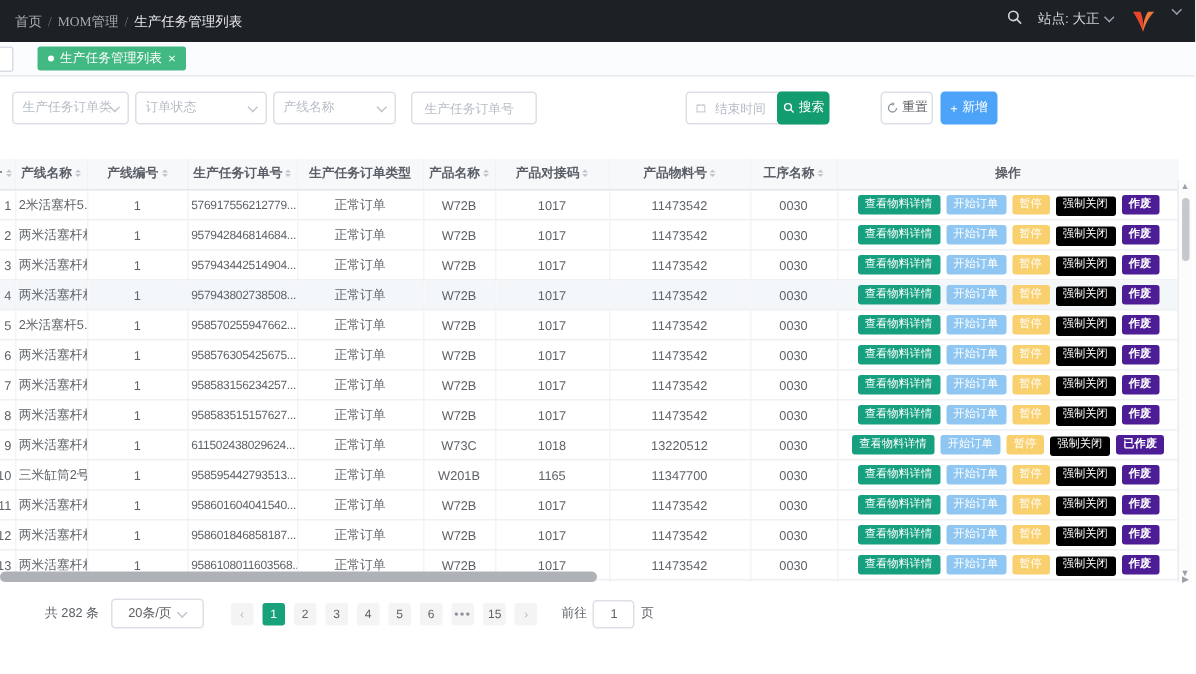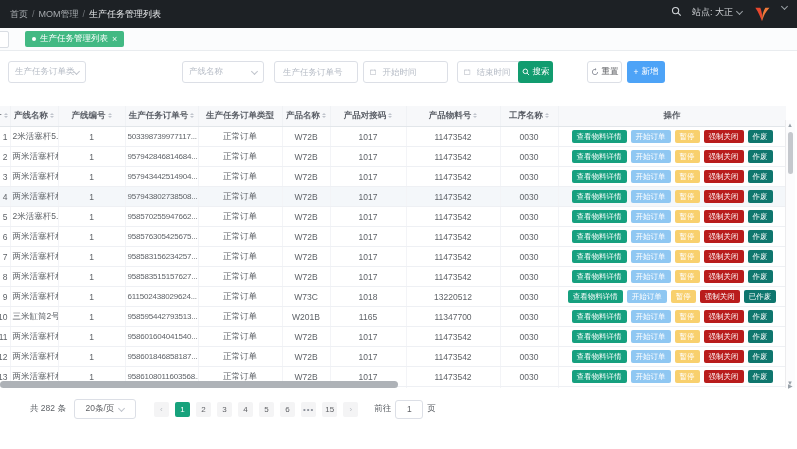--- a/index.html
+++ b/index.html
@@ -1,21 +1,21 @@
 <!DOCTYPE html>
 <html><head>
 <meta charset="utf-8">
 <style>
   html,body{margin:0;padding:0;background:#fff;}
   .app{position:relative;width:797px;height:449px;overflow:hidden;background:#fff;
        font-family:"Liberation Sans",sans-serif;-webkit-font-smoothing:antialiased;}
 
   
   .navbar{height:28px;background:#1d2125;display:flex;align-items:center;padding:0 10px;font-size:9px;}
-  .breadcrumb{flex:1;display:flex;align-items:center;}
+  .breadcrumb{flex:1;display:flex;align-items:center;font-family:Liberation Serif, serif;}
   .crumb{color:#a7abaf;cursor:pointer;}
   .crumb.cur{color:#e8eaec;}
   .sep{color:#6f7478;margin:0 4px;}
   .nav-right{display:flex;align-items:flex-start;gap:10px;}
   .site{color:#d2d5d8;display:flex;align-items:center;gap:4px;font-size:9px;cursor:pointer;}
   .cdown{width:4px;height:4px;border-right:1px solid #9aa0a6;border-bottom:1px solid #9aa0a6;
          transform:rotate(45deg);margin-top:-2px;display:inline-block;}
 
   
   .tabstrip{height:22px;background:#fbfcfd;border-bottom:1px solid #e9ecef;display:flex;align-items:center;}
@@ -53,22 +53,22 @@
   td.ops{padding:0;}
   .sort{display:inline-flex;flex-direction:column;margin-left:2px;vertical-align:middle;}
   .sort i{width:0;height:0;border:2.5px solid transparent;display:block;}
   .sort i.up{border-bottom-color:#c0c4cc;margin-bottom:1px;}
   .sort i.dn{border-top-color:#c0c4cc;}
   .abtn{height:13px;line-height:12px;border:none;border-radius:2px;color:#fff;font-size:7.5px;
         padding:0 5px;margin:0 2px;cursor:pointer;white-space:nowrap;}
   .a-view{background:#16a07f;}
   .a-start{background:#8fc7f2;}
   .a-pause{background:#f8d06e;}
-  .a-force{background:#b91c1c;font-family:Liberation Mono, monospace;}
-  .a-void{background:#0f766e;}
+  .a-force{background:#000000;font-family:Liberation Mono, monospace;}
+  .a-void{background:#4c1d95;font-weight:bold;}
 
   
   .vscroll{position:absolute;right:2px;top:120px;width:9px;height:268px;background:#fcfcfd;border-left:1px solid #ececee;}
   .varrow{position:absolute;left:1px;font-size:6px;color:#98a0a8;line-height:6px;}
   .vthumb{position:absolute;left:2px;top:12px;width:5px;height:42px;background:#c5c8cd;border-radius:3px;}
   .hscroll{position:absolute;left:0;top:381px;width:786px;height:7px;}
   .hthumb{width:398px;height:7px;background:#aeb2b7;border-radius:4px;cursor:pointer;}
   .hright{position:absolute;left:788px;top:382px;font-size:6px;color:#98a0a8;}
 
   
@@ -128,34 +128,30 @@
       <span>生产任务管理列表</span>
       <span class="tabclose">×</span>
     </div>
   </div>
 
   <div class="filters">
     <div class="fbox" style="left:8px;width:78px;">
       <span class="ph">生产任务订单类型</span>
       <i class="chev"></i>
     </div>
+    <div class="fbox" style="left:90px;width:88px;">
+      <span class="ph">订单状态</span>
+      <i class="chev"></i>
+    </div>
     <div class="fbox" style="left:182px;width:82px;">
       <span class="ph">产线名称</span>
       <i class="chev"></i>
     </div>
     <div class="fbox" style="left:274px;width:84px;">
       <input placeholder="生产任务订单号" style="">
-    </div>
-    <div class="fbox" style="left:363px;width:85px;gap:4px;">
-      <svg width="8" height="8" viewBox="0 0 10 10">
-          <rect x="1" y="2" width="8" height="7" fill="none" stroke="#c0c4cc"></rect>
-          <line x1="3" y1="1" x2="3" y2="3" stroke="#c0c4cc"></line>
-          <line x1="7" y1="1" x2="7" y2="3" stroke="#c0c4cc"></line>
-        </svg>
-      <input placeholder="开始时间" style="">
     </div>
     <div class="fbox" style="left:457px;width:92px;gap:4px;">
       <svg width="8" height="8" viewBox="0 0 10 10">
           <rect x="1" y="2" width="8" height="7" fill="none" stroke="#c0c4cc"></rect>
           <line x1="3" y1="1" x2="3" y2="3" stroke="#c0c4cc"></line>
           <line x1="7" y1="1" x2="7" y2="3" stroke="#c0c4cc"></line>
         </svg>
       <input placeholder="结束时间" style="">
     </div>
     <button class="fbtn search" style="left:518px;width:35px;">
@@ -228,21 +224,21 @@
                 <i class="dn"></i>
               </span></th>
             <th class="opcol"><span class="thlab">操作</span></th>
           </tr>
         </thead>
       <tbody id="tbody">
           <tr>
             <td class="col0">1</td>
             <td>2米活塞杆5...</td>
             <td>1</td>
-            <td class="num">503398739977117...</td>
+            <td class="num">576917556212779...</td>
             <td>正常订单</td>
             <td>W72B</td>
             <td>1017</td>
             <td>11473542</td>
             <td>0030</td>
             <td class="ops"><button class="abtn a-view">查看物料详情</button><button class="abtn a-start">开始订单</button><button class="abtn a-pause">暂停</button><button class="abtn a-force">强制关闭</button><button class="abtn a-void">作废</button></td>
           </tr>
           <tr>
             <td class="col0">2</td>
             <td>两米活塞杆相...</td>

